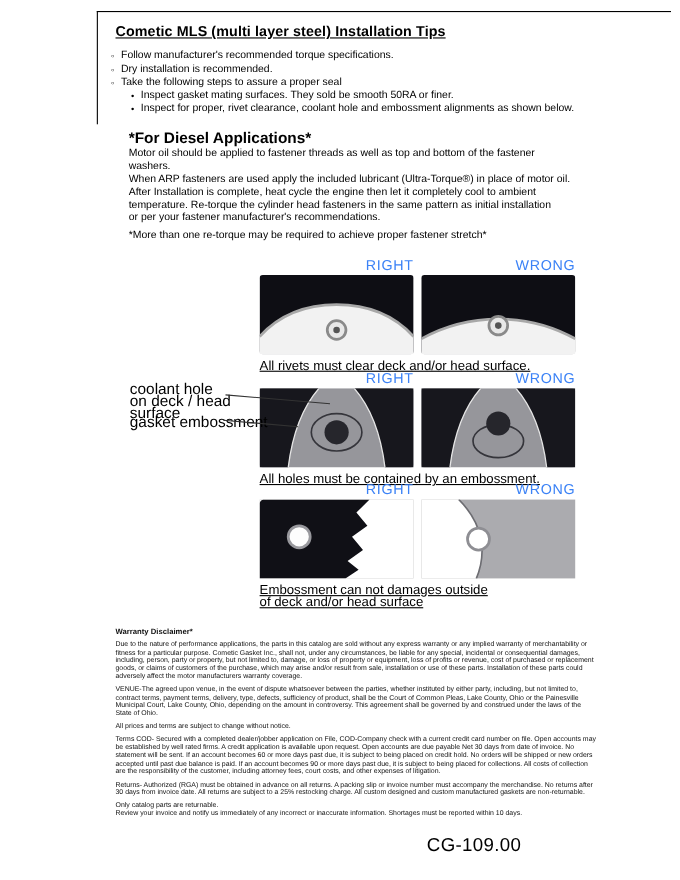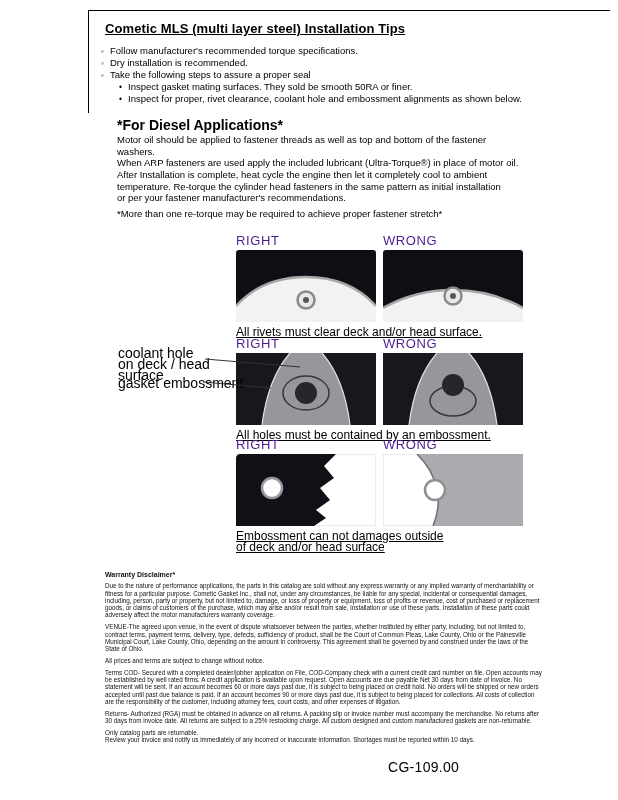--- a/index.html
+++ b/index.html
@@ -26,40 +26,40 @@
   .diesel-heading { position:absolute; left:117px; top:117px; font-size:14px; font-weight:bold; }
   .body { position:absolute; left:117px; width:408px; font-size:9.5px; line-height:11.5px; white-space:pre-line; }
   .p1 { top:134px; }
   .p2 { top:169px; }
   .note { top:208px; width:430px; }
 
   .diag {
     position:absolute; left:236px; width:290px;
     display:grid; grid-template-columns:140px 140px; column-gap:7px; row-gap:2px;
   }
-  .diag .dhead { text-align:left; font-size:13px; letter-spacing:.6px; color:#4c1d95; }
+  .diag .dhead { text-align:right; font-size:13px; letter-spacing:.6px; color:#3b82f6; }
   .diag .panel { width:140px; height:72px; }
   .diag .panel svg { display:block; width:140px; height:72px; }
   .diag .caption { grid-column:1 / span 2; font-size:12px; margin-top:3px; line-height:11px;text-decoration:underline; }
   .diag1 { top:233px; }
   .diag2 { top:336px; }
   .diag3 { top:437px; }
   .diag3 .caption { width:220px; }
 
   .lbl { position:absolute; font-size:14px; line-height:11px; }
   .lbl-coolant { left:118px; top:348px; width:92px; }
   .lbl-emboss { left:118px; top:378px; white-space:nowrap; }
   .pointer { position:absolute; left:203px; top:352px; width:110px; height:44px; }
 
   .disclaimer { position:absolute; left:105px; top:571px; width:438px; font-size:6.3px; line-height:7.3px; color:#111; }
   .disclaimer .dz-head { font-weight:bold; font-size:7px; margin-bottom:4px; }
   .disclaimer p { margin-bottom:4.5px; }
   .disclaimer p.tight { margin-bottom:0; }
 
-  .footer { position:absolute; left:388px; top:759px; font-size:14px; letter-spacing:.3px; }
+  .footer { position:absolute; left:388px; top:759px; font-size:17px; letter-spacing:.3px; }
 </style>
 </head>
 <body>
 
 <div class="page">
 
   <div class="frame-top"></div>
   <div class="frame-left"></div>
 
   <div class="title">Cometic MLS (multi layer steel) Installation Tips</div>

